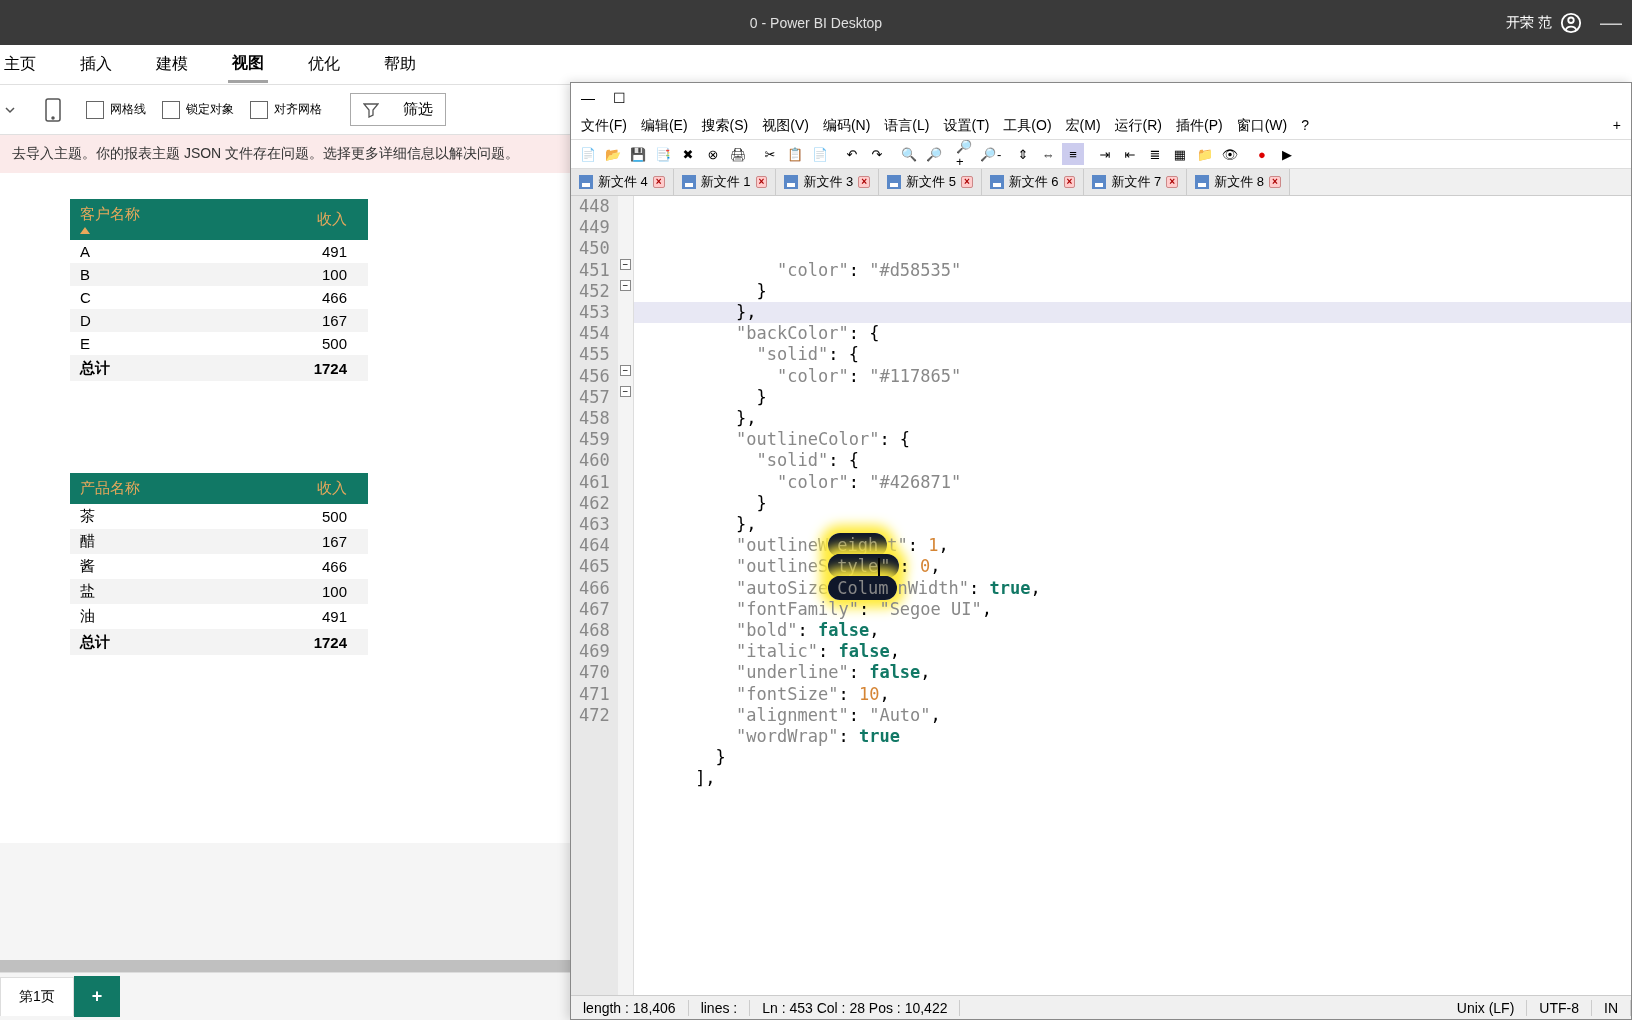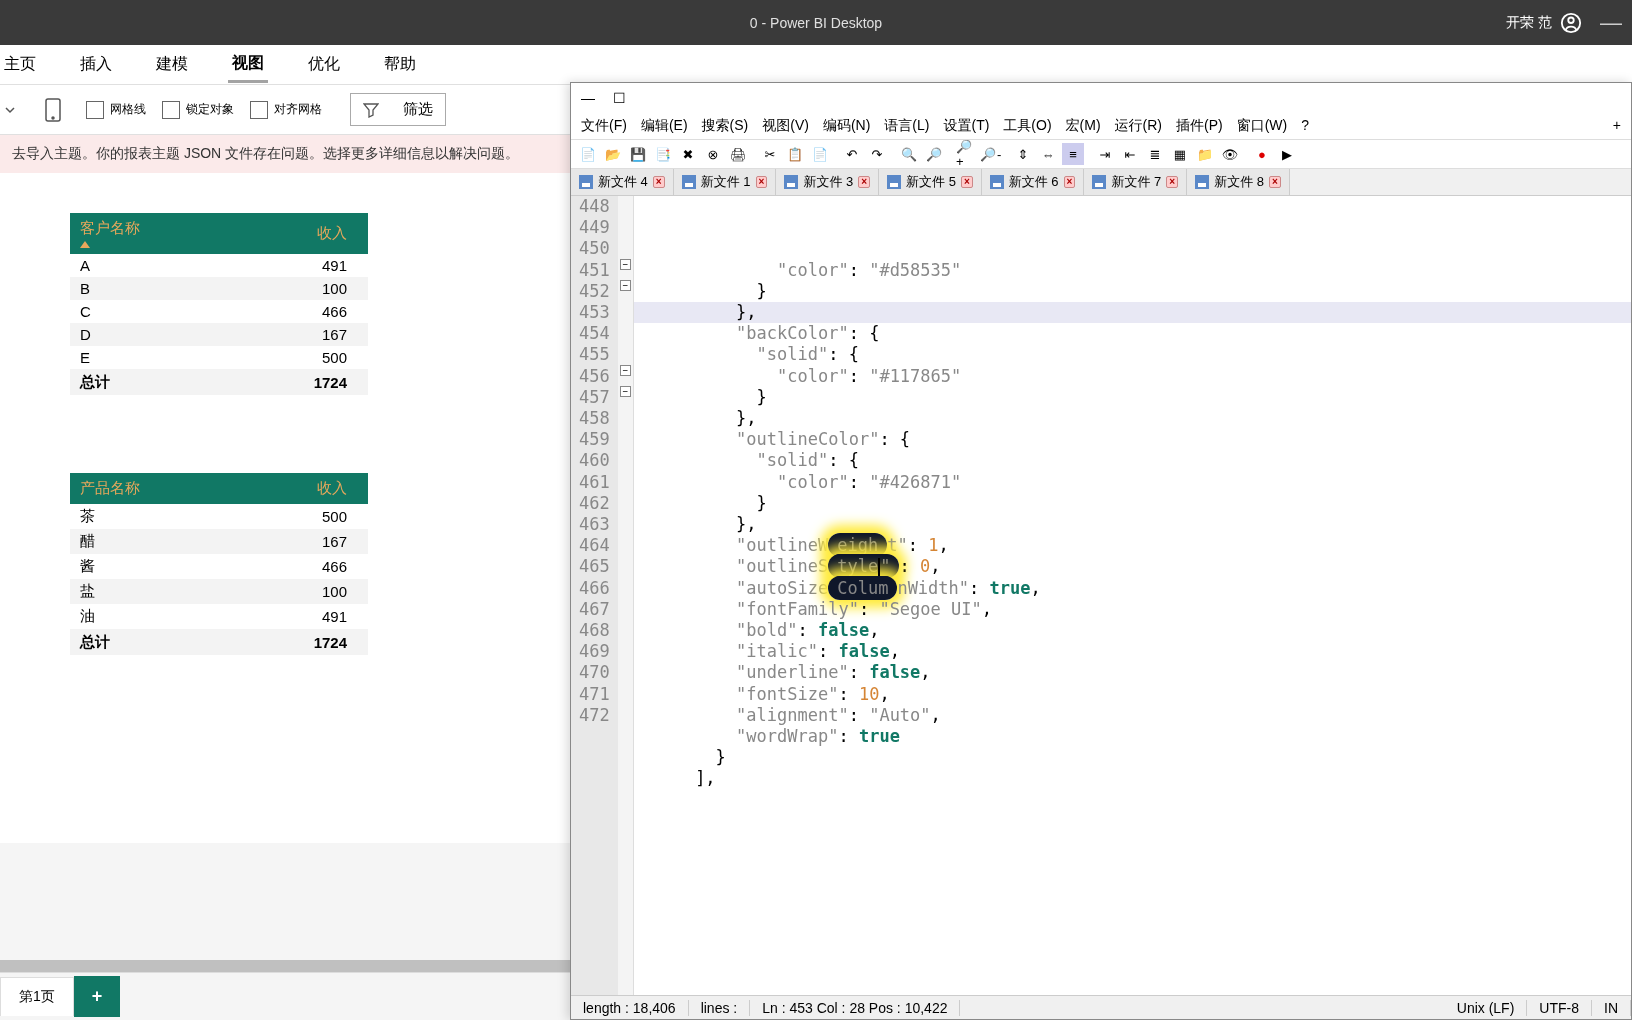--- a/index.html
+++ b/index.html
@@ -26,21 +26,21 @@
     .filter-btn { display: flex; align-items: center; gap: 24px; border: 1px solid #aaa; padding: 6px 12px; margin-left: 12px; font-size: 15px; background: #fff;}
     
     
     .notif { background: #fbeaea; padding: 10px 12px; font-size: 14px; color: #333; }
     
     
     .canvas { position: relative; background: #fff; height: 670px; padding: 20px 70px; }
     
     
     .pbi-table { position: absolute; left: 70px; width: 298px; border-collapse: collapse; font-size: 15px; }
-    .pbi-table.t1 { top: 40px; }
+    .pbi-table.t1 { top: 26px; }
     .pbi-table.t2 { top: 300px; }
     .pbi-table th { background: #117865; color: #e8a85b; font-weight: normal; text-align: left; padding: 6px 10px; font-size: 15px; }
     .pbi-table th.sort::after { content: ''; display:block; width:0;height:0;border-left:5px solid transparent;border-right:5px solid transparent;border-bottom:7px solid #e8a85b; margin-top:3px;}
     .pbi-table td { padding: 3px 10px; border-bottom: 0px; }
     .pbi-table tr:nth-child(even) td { background: #f3f3f3; }
     .pbi-table td:last-child, .pbi-table th:last-child { text-align: right; padding-right:21px;}
     .pbi-table .total td { font-weight: bold; padding-top:4px;}
     .pbi-table th:first-child{width:165px;}
     
     

